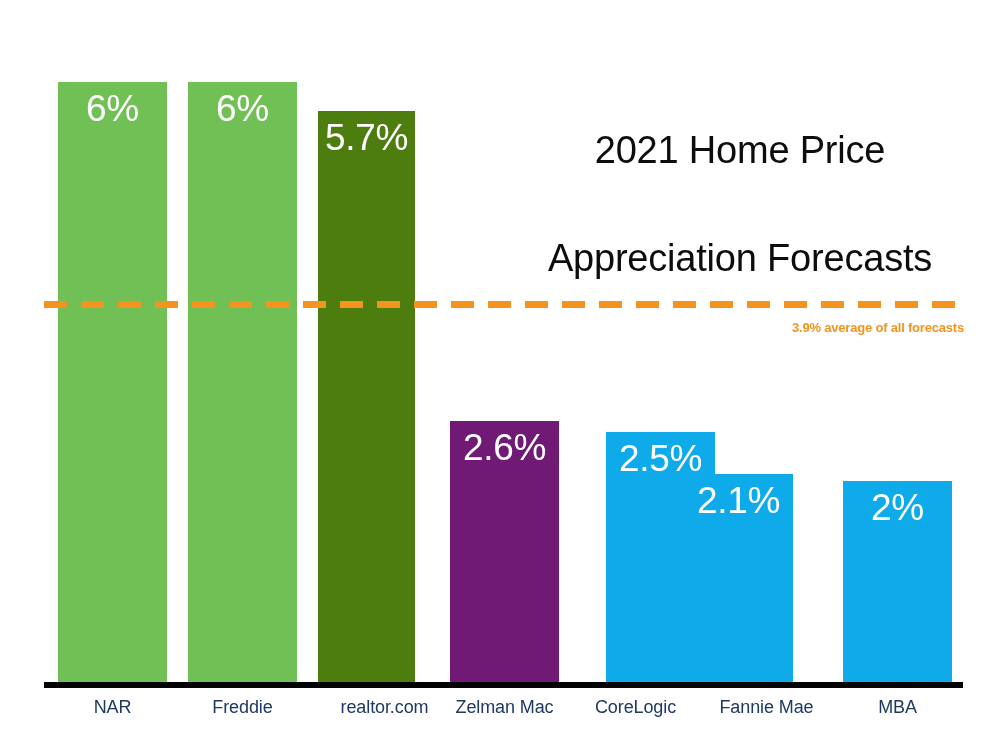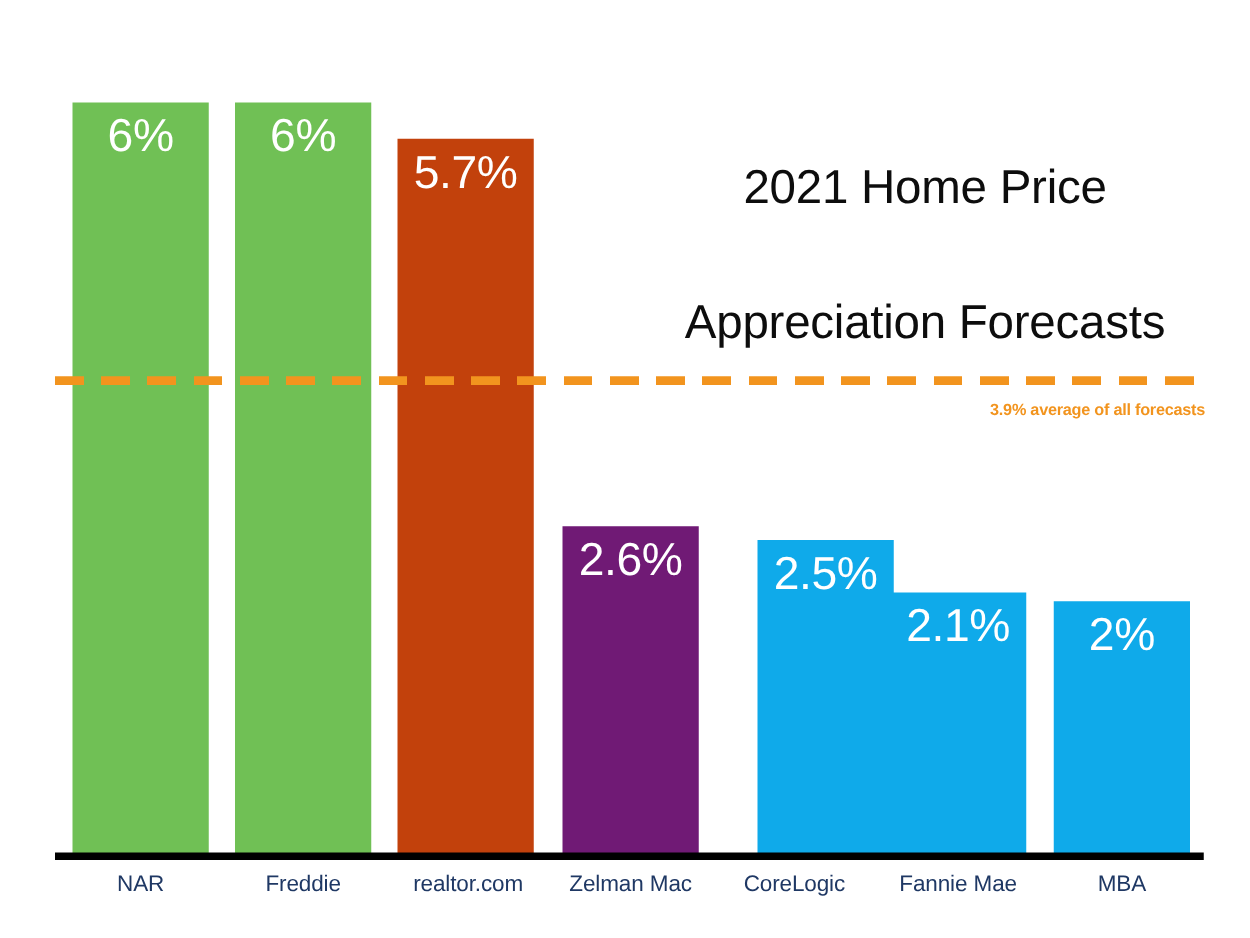--- a/index.html
+++ b/index.html
@@ -123,33 +123,33 @@
 
   <div class="plot-area" id="plot-area">
       <div class="bar" style="left: 58px; width: 109px; height: 602px; background: rgb(112, 192, 85);">
         <div class="bar-value">6%</div>
       </div>
       <div class="cat-label" style="left: 58px; width: 109px;">NAR</div>
       <div class="bar" style="left: 188px; width: 109px; height: 602px; background: rgb(112, 192, 85);">
         <div class="bar-value">6%</div>
       </div>
       <div class="cat-label" style="left: 188px; width: 109px;">Freddie</div>
-      <div class="bar" style="left: 318px; width: 109px; height: 573px; background: #c2410c;">
+      <div class="bar" style="left: 318px; width: 97px; height: 573px; background: #4d7c0f;">
         <div class="bar-value">5.7%</div>
       </div>
-      <div class="cat-label" style="left: 320px; width: 109px;">realtor.com</div>
+      <div class="cat-label" style="left: 330px; width: 109px;">realtor.com</div>
       <div class="bar" style="left: 450px; width: 109px; height: 263px; background: #701a75;">
         <div class="bar-value">2.6%</div>
       </div>
       <div class="cat-label" style="left: 450px; width: 109px;">Zelman Mac</div>
       <div class="bar" style="left: 581px; width: 109px; height: 252px; background: rgb(15, 170, 234); margin-left: 25px;">
         <div class="bar-value">2.5%</div>
       </div>
       <div class="cat-label" style="left: 581px; width: 109px;">CoreLogic</div>
-      <div class="bar" style="left: 712px; width: 109px; height: 210px; background: rgb(15, 170, 234); padding-left: 44px;">
+      <div class="bar" style="left: 684px; width: 109px; height: 210px; background: rgb(15, 170, 234); padding-left: 44px;">
         <div class="bar-value">2.1%</div>
       </div>
       <div class="cat-label" style="left: 712px; width: 109px;">Fannie Mae</div>
       <div class="bar" style="left: 843px; width: 109px; height: 203px; background: rgb(15, 170, 234);">
         <div class="bar-value">2%</div>
       </div>
       <div class="cat-label" style="left: 843px; width: 109px;">MBA</div>
     </div>
 
   <div class="avg-line"></div>

